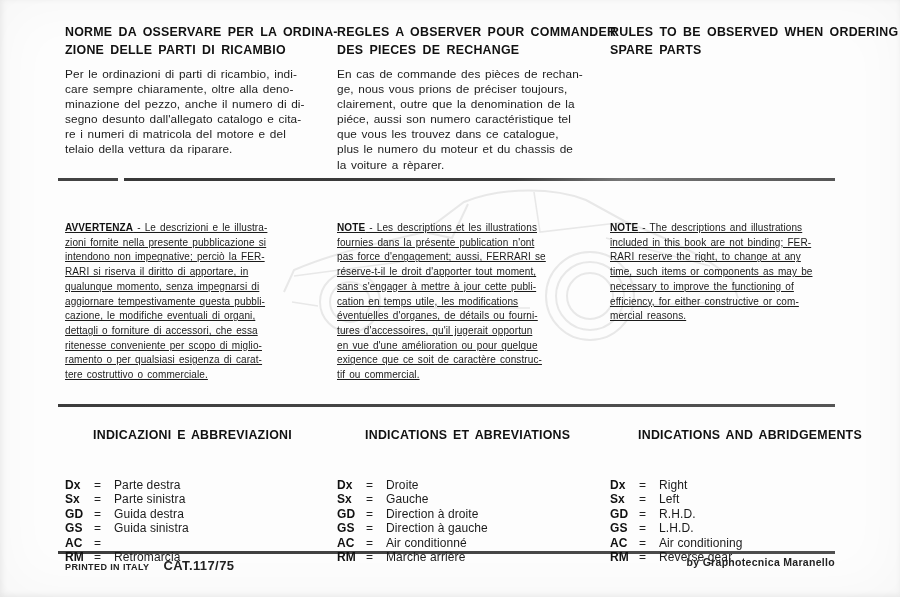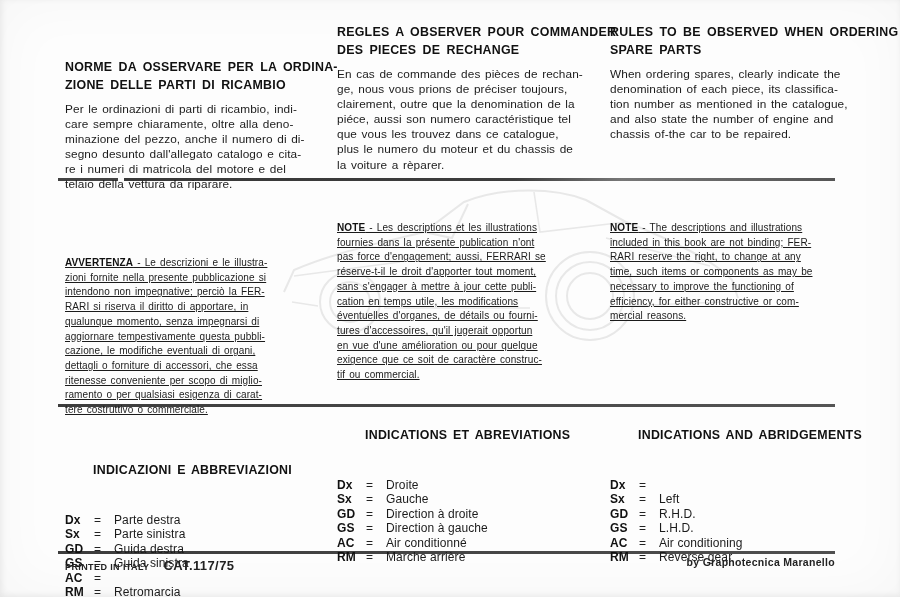--- a/index.html
+++ b/index.html
@@ -5,21 +5,21 @@
   html,body{margin:0;padding:0;background:#ffffff;}
   #page{
     position:relative;width:900px;height:597px;overflow:hidden;
     background:#fdfdfd;
     box-shadow:inset 0 0 60px rgba(0,0,0,0.03), inset 3px 0 6px rgba(0,0,0,0.04), inset 0 -3px 6px rgba(0,0,0,0.04);
     font-family:"Liberation Sans","DejaVu Sans",sans-serif;
     color:#1b1b1b;
   }
   .abs{position:absolute;}
   .pre{white-space:pre;}
-  .col1{left:65px;width:272px;margin-top:35px;}
+  .col1{left:65px;width:272px;}
   .col2{left:337px;width:260px;}
   .col3{left:610px;width:245px;}
   .hdr{
     top:24px;font-size:12.4px;font-weight:bold;line-height:17.5px;
     letter-spacing:.25px;word-spacing:2.5px;color:#111;
   }
   .intro{
     top:67px;font-size:11.8px;line-height:15.1px;
     letter-spacing:.1px;word-spacing:1.2px;
   }
@@ -92,25 +92,20 @@
 segno desunto dall'allegato catalogo e cita-
 re i numeri di matricola del motore e del
 telaio della vettura da riparare.</div>
   <div class="abs txt col2 intro pre">En cas de commande des pièces de rechan-
 ge, nous vous prions de préciser toujours,
 clairement, outre que la denomination de la
 piéce, aussi son numero caractéristique tel
 que vous les trouvez dans ce catalogue,
 plus le numero du moteur et du chassis de
 la voiture a rèparer.</div>
-  <div class="abs txt col3 intro pre">When ordering spares, clearly indicate the
-denomination of each piece, its classifica-
-tion number as mentioned in the catalogue,
-and also state the number of engine and
-chassis of-the car to be repaired.</div>
 
   <div id="rule1a" class="rule"></div>
   <div id="rule1b" class="rule"></div>
 
   <div class="abs txt col1 note pre"><b>AVVERTENZA</b><span> - Le descrizioni e le illustra-
 zioni fornite nella presente pubblicazione si
 intendono non impegnative; perciò la FER-
 RARI si riserva il diritto di apportare, in
 qualunque momento, senza impegnarsi di
 aggiornare tempestivamente questa pubbli-
@@ -206,20 +201,21 @@
         <span class="ab">RM</span>
         <span class="eq">=</span>
         <span>Marche arrière</span>
       </div>
   </div>
 
   <div class="abs txt col3 abbr-list">
     <div class="abbr-row">
         <span class="ab">Dx</span>
         <span class="eq">=</span>
+        <span>Right</span>
       </div>
     <div class="abbr-row">
         <span class="ab">Sx</span>
         <span class="eq">=</span>
         <span>Left</span>
       </div>
     <div class="abbr-row">
         <span class="ab">GD</span>
         <span class="eq">=</span>
         <span>R.H.D.</span>

